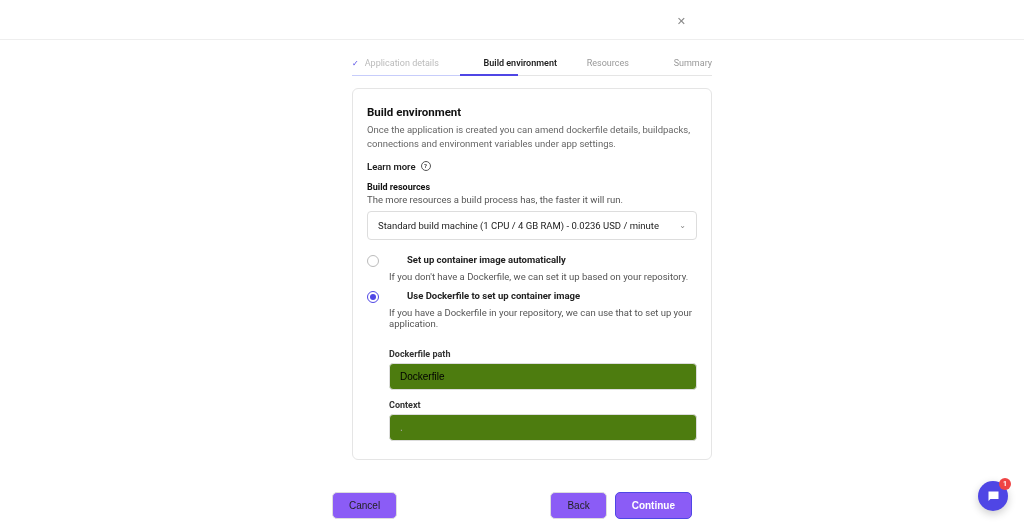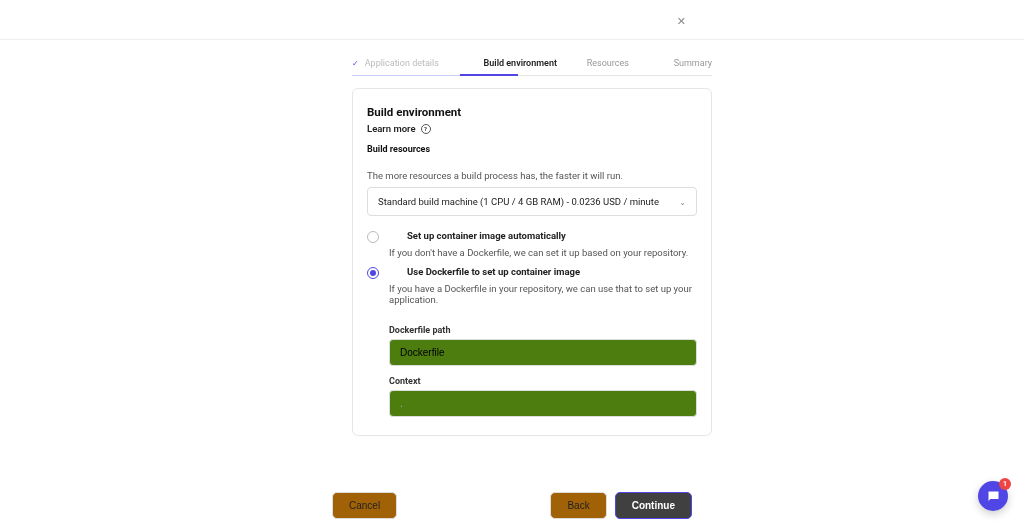--- a/index.html
+++ b/index.html
@@ -17,21 +17,21 @@
   .check { color:#4f46e5; font-size:8px; margin-right:6px;}
   .underline-active{ position:absolute; left:30%; width:16%; bottom:-1px; height:2px; background:#4f46e5;}
   .underline-done{ position:absolute; left:0; width:30%; bottom:-1px; height:1.5px; background:#c7cdfb;}
 
   .card { width:360px; border:1px solid #e5e5e5; border-radius:6px; margin-top:12px; padding:16px 14px 18px 14px;}
   .section-title{ font-weight:700; font-size:11.5px; color:#111; margin-bottom:4px;}
   .section-desc{ font-size:9.5px; color:#666; line-height:1.45; margin-bottom:10px;}
   .learn-row{ font-size:9.5px; color:#222; font-weight:600; margin-bottom:10px; display:flex; align-items:center; gap:5px; cursor:pointer;}
   .info-icon{ width:10px; height:10px; border:1px solid #555; border-radius:50%; display:inline-flex; align-items:center; justify-content:center; font-size:6px; line-height:1;}
 
-  .mini-heading{ font-size:9px; font-weight:700; color:#111; margin-bottom:16px;}
+  .mini-heading{ font-size:9px; font-weight:700; color:#111; margin-bottom:2px;}
   .mini-desc{ font-size:9.5px; color:#555; margin-bottom:6px;}
 
   .select{ border:1px solid #ddd; border-radius:4px; padding:8px 26px 8px 10px; font-size:9.5px; position:relative; cursor:pointer; background:#fff;}
   .select .bold{ font-weight:400;}
   .select .caret{ position:absolute; right:10px; top:50%; transform:translateY(-50%); font-size:8px; color:#888;}
 
   .radio-group{ margin-top:14px;}
   .radio-row{ display:flex; align-items:flex-start; gap:28px; margin-bottom:4px; cursor:pointer;}
   .radio-outer{ width:12px; height:12px; border:1px solid #bbb; border-radius:50%; flex:0 0 12px; margin-top:1px; background:#fff; position:relative;}
   .radio-outer.sel{ border-color:#4f46e5;}
@@ -39,22 +39,22 @@
   .radio-label{ font-size:9.5px; font-weight:700; color:#222;}
   .radio-sub{ font-size:9.5px; color:#555; margin-left:22px; margin-bottom:8px;}
 
   .sub-block{ margin-left:22px; margin-top:20px;}
   .field-label{ font-size:9px; font-weight:700; color:#333; margin-bottom:4px;}
   .text-input{ width:100%; border:1px solid #ddd; border-radius:4px; padding:7px 10px; font-size:10px; background:#4d7c0f;}
   .text-input::placeholder{ color:#aaa;}
 
   .footer{ position:absolute; left:0; bottom:0; width:1024px; height:35px;}
   .footer-inner{ width:360px; margin:0 auto; display:flex; align-items:center; height:35px;}
-  .btn{ font-size:10px; padding:7px 16px; border-radius:5px; cursor:pointer; border:1px solid #ddd; background:#a16207; color:#222;}
-  .btn.primary{ background:#404040; border-color:#4f46e5; color:#fff; font-weight:600;}
+  .btn{ font-size:10px; padding:7px 16px; border-radius:5px; cursor:pointer; border:1px solid #ddd; background:#8b5cf6; color:#222;}
+  .btn.primary{ background:#8b5cf6; border-color:#4f46e5; color:#fff; font-weight:600;}
   .spacer{ flex:1 1 auto;}
   .gap{ width:8px;}
 
   .chat-fab{ position:absolute; right:16px; bottom:12px; width:30px; height:30px; background:#4f46e5; border-radius:50%; display:flex; align-items:center; justify-content:center; cursor:pointer; box-shadow:0 3px 8px rgba(0,0,0,.2);}
   .chat-fab svg{ width:15px; height:15px; fill:#fff;}
   .badge{ position:absolute; top:-3px; right:-3px; background:#ef4444; color:#fff; border-radius:50%; width:12px; height:12px; font-size:7px; display:flex; align-items:center; justify-content:center; font-weight:700;}
 </style>
 </head>
 <body>
 
@@ -76,20 +76,21 @@
     </div>
     <div class="step" style="text-align:right">
       <span>Summary</span>
     </div>
     <div class="underline-done"></div>
     <div class="underline-active"></div>
   </div>
 
   <div class="card">
     <div class="section-title">Build environment</div>
+    <div class="section-desc">Once the application is created you can amend dockerfile details, buildpacks, connections and environment variables under app settings.</div>
     <div class="learn-row">
       <span>Learn more</span>
       <span class="info-icon">?</span>
     </div>
 
     <div class="mini-heading">Build resources</div>
     <div class="mini-desc">The more resources a build process has, the faster it will run.</div>
     <div class="select">
       <span class="bold">Standard build machine</span><span> (1 CPU / 4 GB RAM) - 0.0236 USD / minute</span>
       <span class="caret">⌄</span>

